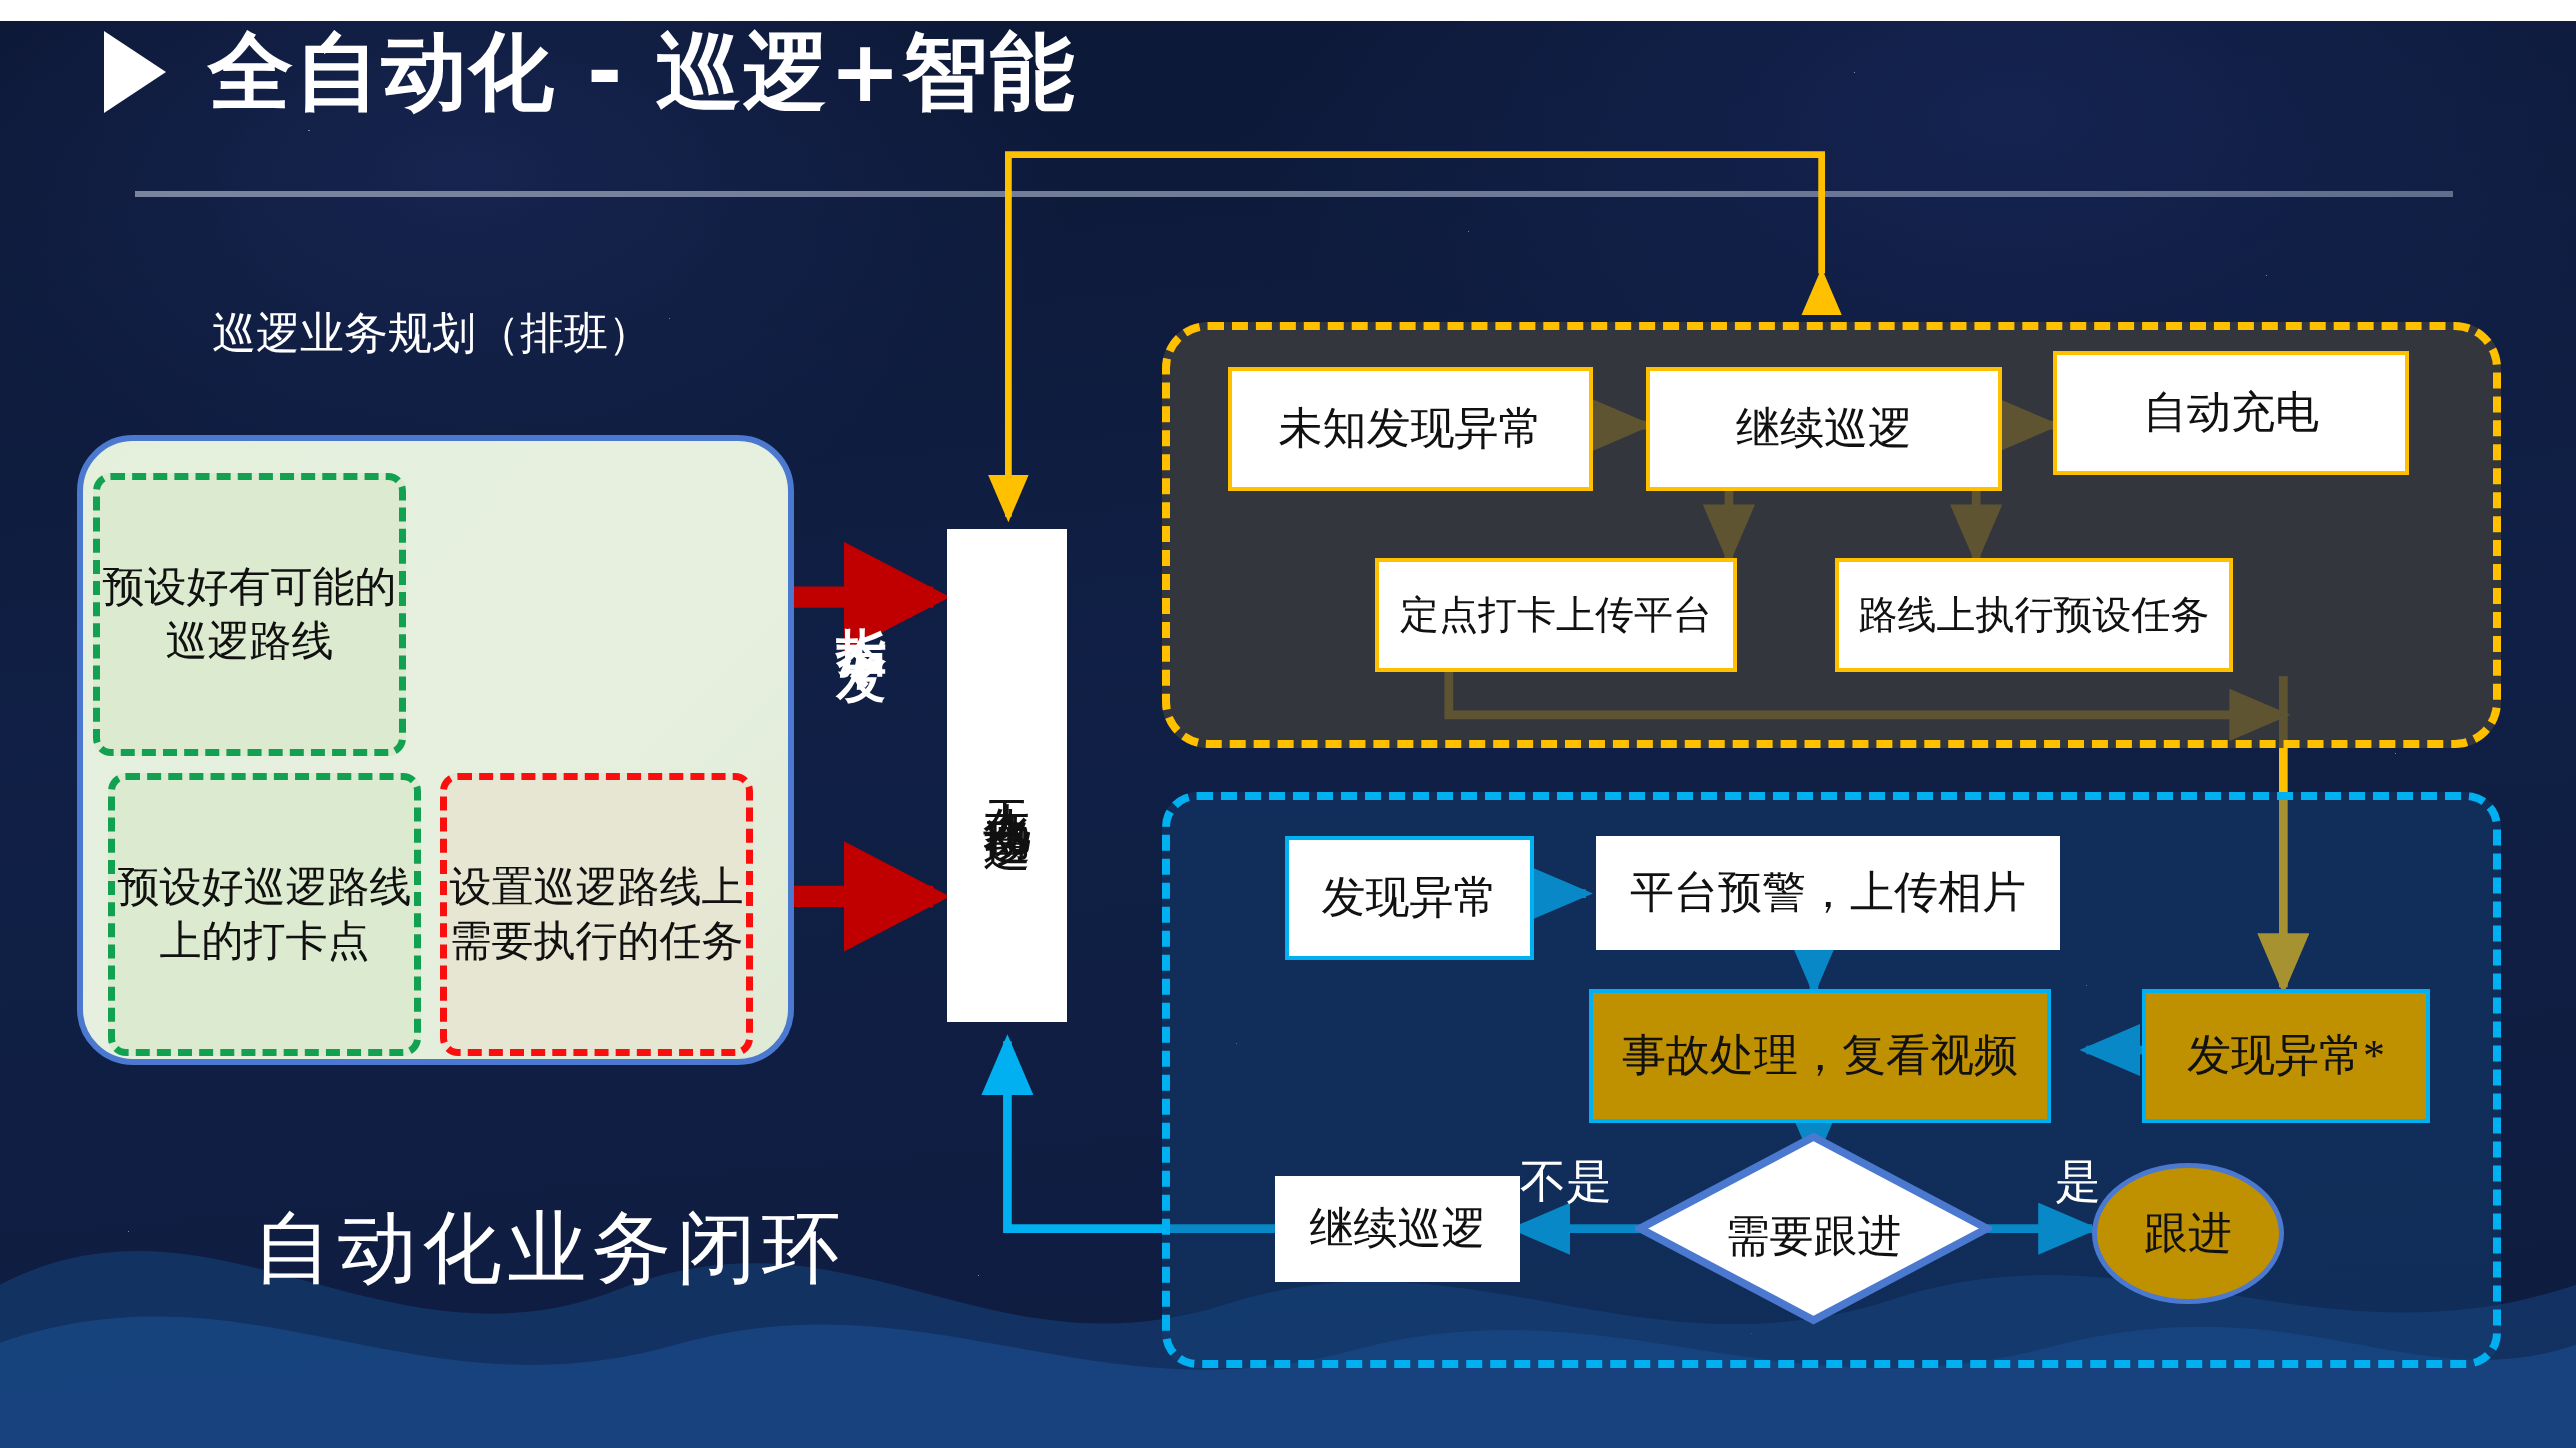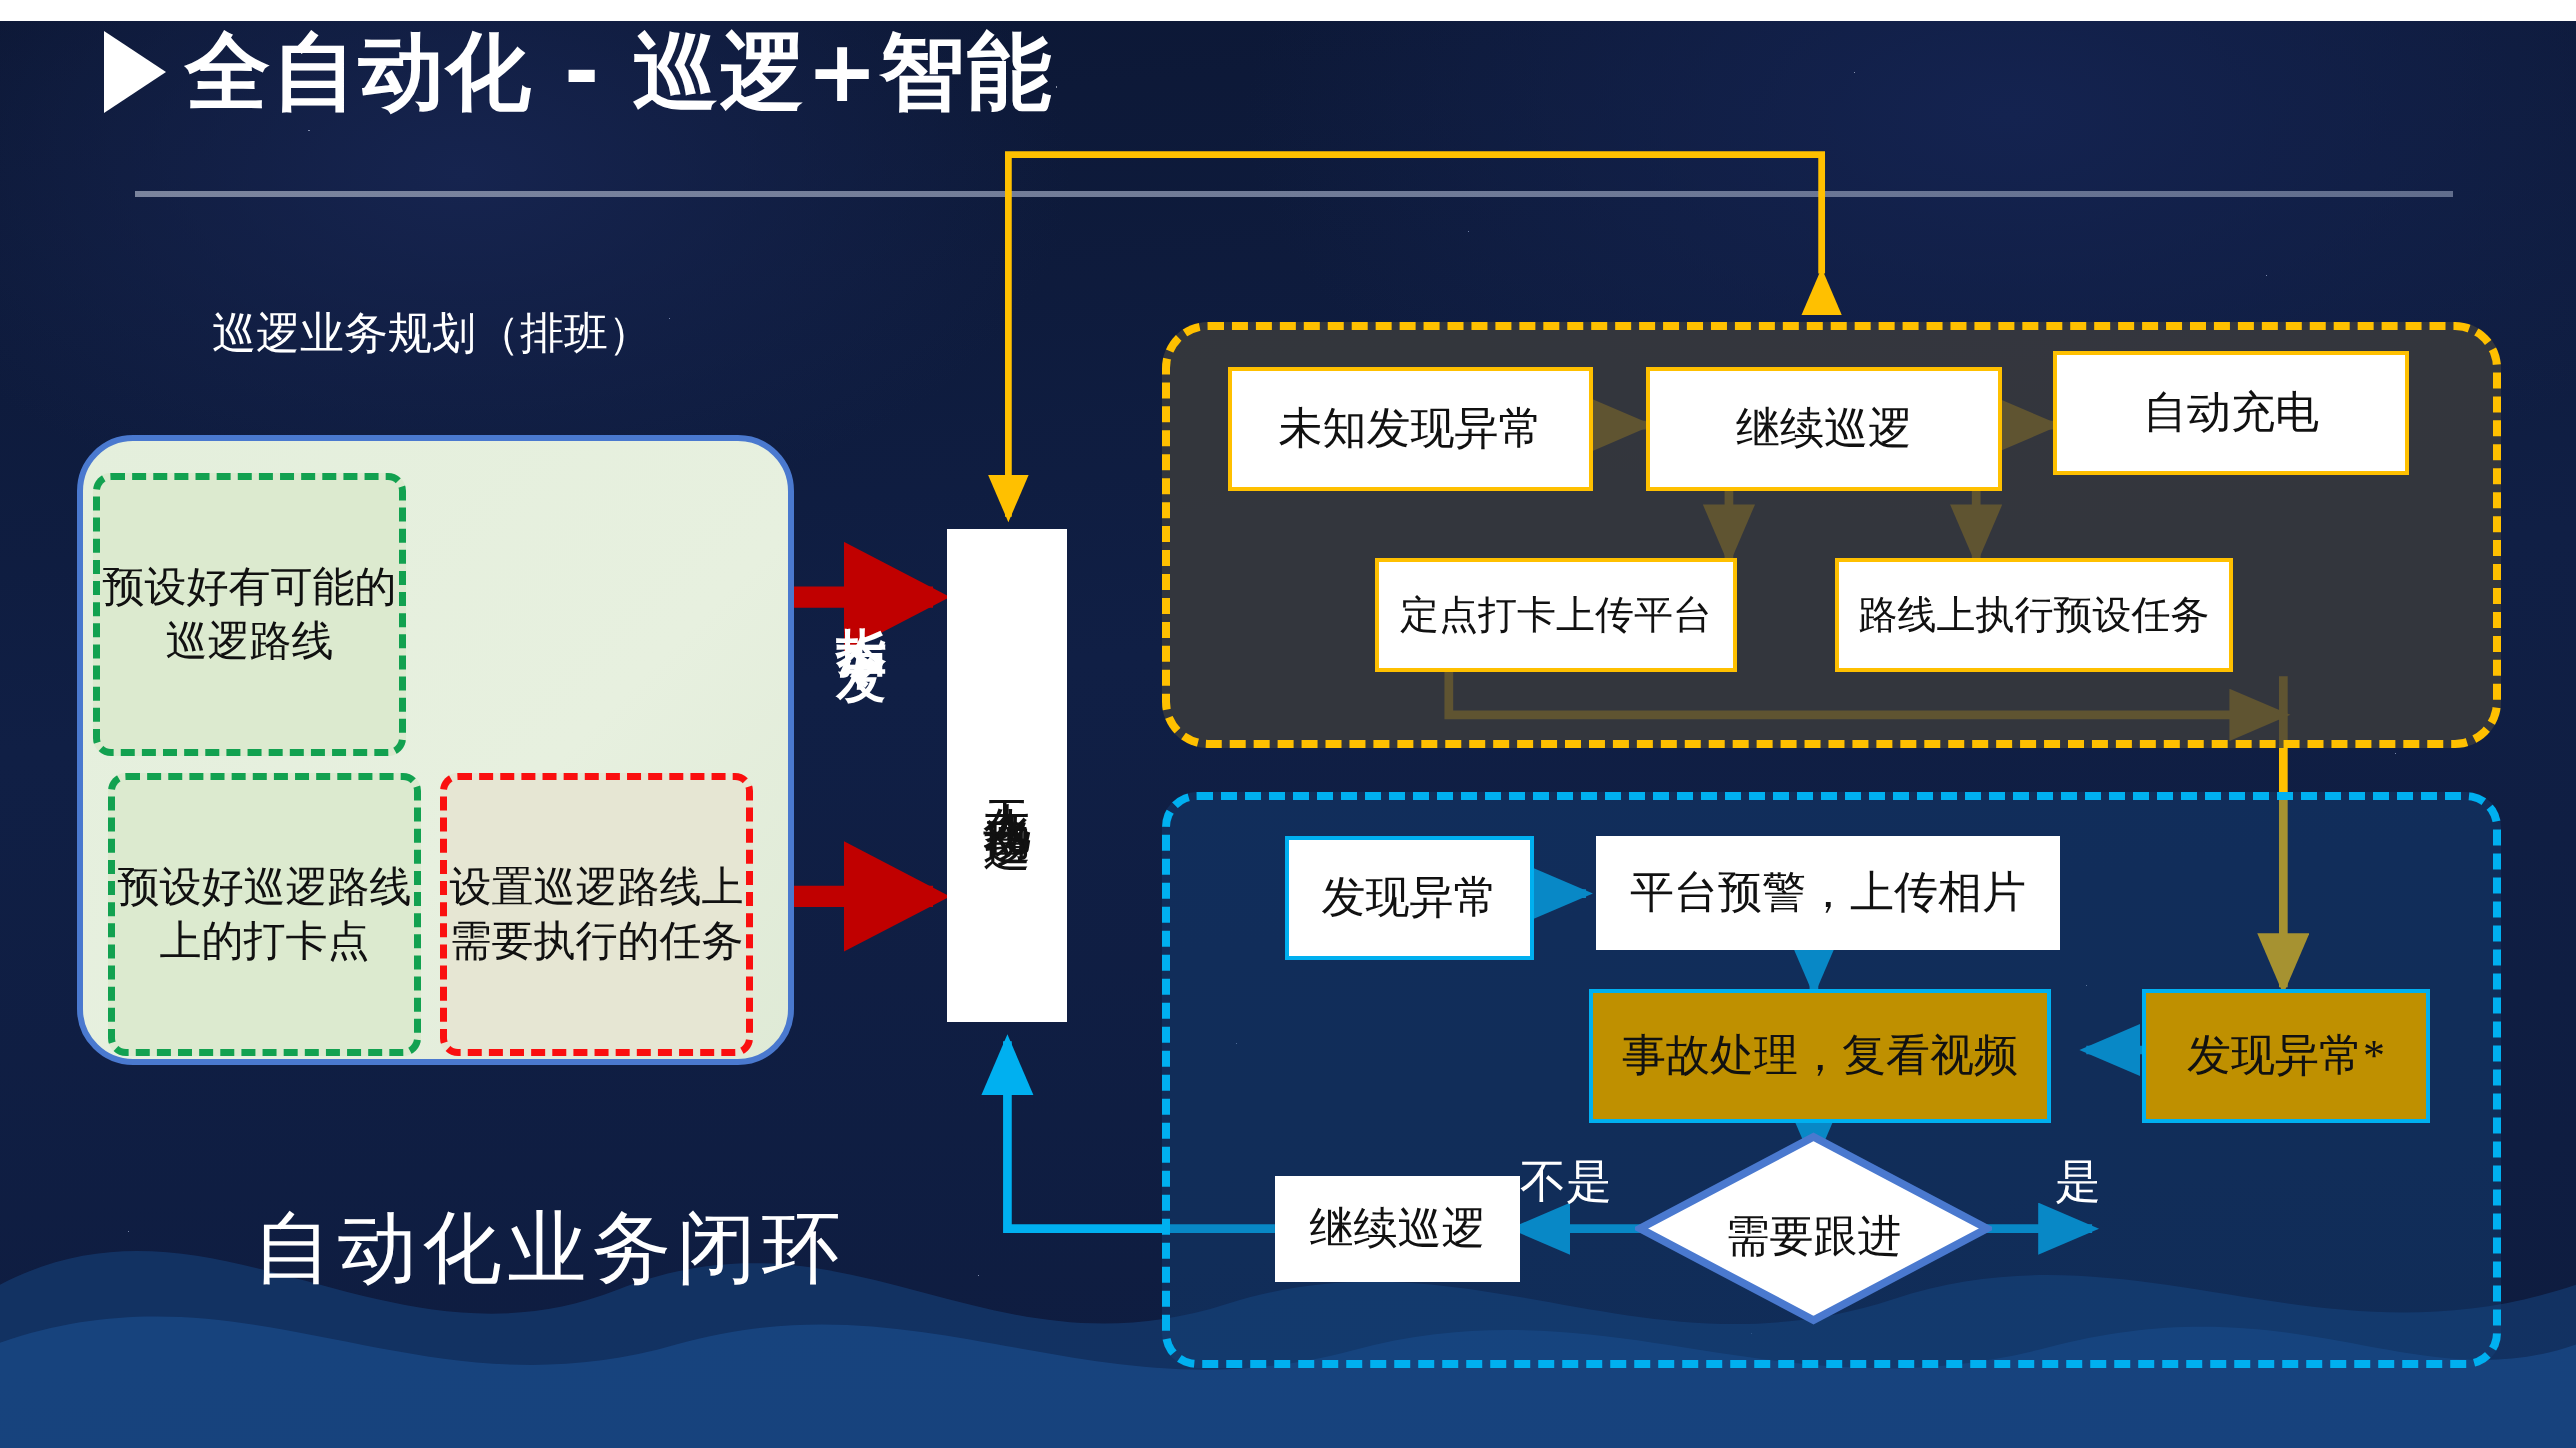--- a/index.html
+++ b/index.html
@@ -35,21 +35,21 @@
       radial-gradient(1px 1px at 5% 85%, #cbd9fb 50%, transparent 52%),
       radial-gradient(1.3px 1.3px at 38% 88%, #d8e3ff 50%, transparent 52%),
       radial-gradient(1.1px 1.1px at 68% 92%, #c1d2f6 50%, transparent 52%);
   }
 
   .topband{position:absolute;left:0;top:0;width:2576px;height:21px;background:#ffffff;}
   .divider{position:absolute;left:135px;top:191px;width:2318px;height:5.8px;
     background:linear-gradient(90deg,#8d96ad 0%, #7f8aa6 60%, #6f7b99 100%);opacity:.85;}
 
   
-  .title-row{position:absolute;left:104px;top:29px;display:flex;align-items:center;gap:19px;}
+  .title-row{position:absolute;left:104px;top:29px;display:flex;align-items:center;gap:42px;}
   .tri{width:0;height:0;border-left:62px solid #ffffff;border-top:41px solid transparent;border-bottom:41px solid transparent;}
   .title-text{color:#fff;font-size:85px;font-weight:bold;letter-spacing:1.9px;line-height:1;
     font-family:"DejaVu Sans","Liberation Sans",sans-serif;white-space:nowrap;}
 
   
   .abs{position:absolute;}
   .ctr{display:flex;align-items:center;justify-content:center;text-align:center;}
 
   .sec-label{color:#fff;font-size:44px;white-space:nowrap;}
 
@@ -214,20 +214,23 @@
     <span>继续巡逻</span>
   </div>
 
   <div class="diamond" style="left:1635px;top:1132px;width:357px;height:193px;">
     <svg width="357" height="193" viewBox="0 0 370 200">
       <polygon points="185,5 365,100 185,195 5,100" fill="#ffffff" stroke="#4a79cf" stroke-width="8"></polygon>
     </svg>
     <div class="abs ctr" style="left:0;top:8px;width:357px;height:193px;font-size:44px;color:#111;">需要跟进</div>
   </div>
 
+  <div class="ellipse" style="left:2092px;top:1163px;width:182px;height:131px;font-size:44px;">
+    <span>跟进</span>
+  </div>
 
   <div class="edge-label" style="left:1520px;top:1151px;">不是</div>
   <div class="edge-label" style="left:2055px;top:1151px;">是</div>
 
   <div class="bottom-slogan">自动化业务闭环</div>
 
 </div>
 
 
 </body></html>

